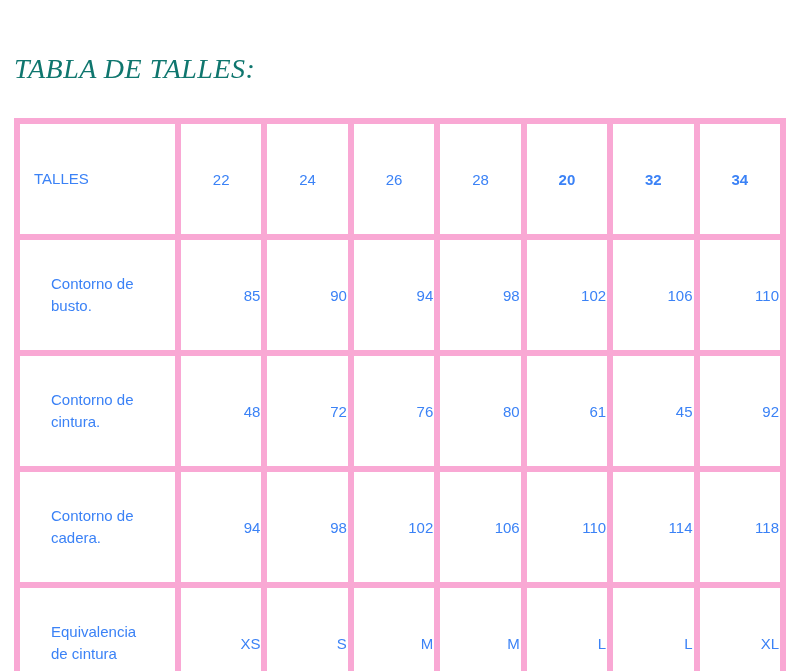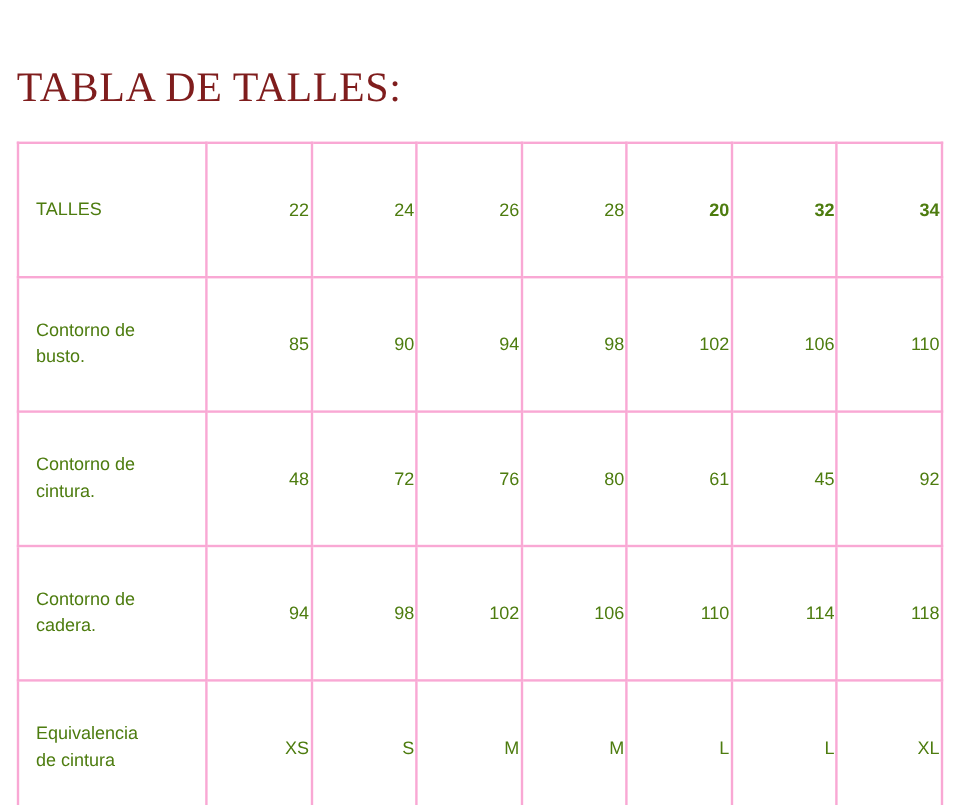--- a/index.html
+++ b/index.html
@@ -18,62 +18,64 @@
     position: relative;
     width: 800px;
     height: 671px;
     box-sizing: border-box;
   }
   .title {
     position: absolute;
     left: 14px;
     top: 53px;
     font-family: "Liberation Serif", serif;
-    font-size: 35px;
+    font-size: 28px;
     letter-spacing: 0.5px;
-    color: #7f1d1d;
+    color: #0f766e;
     white-space: nowrap;
+    font-style: italic;
   }
   .table-wrap {
     position: absolute;
     left: 14px;
     top: 118px;
     width: 772px;
   }
   table.size-table {
     border-collapse: collapse;
     width: 772px;
     table-layout: fixed;
   }
   table.size-table td {
-    border: 2px solid #f9a8d4;
+    border: 6px solid #f9a8d4;
     height: 108px;
     vertical-align: middle;
     font-size: 15px;
-    color: #4d7c0f;
+    color: #3b82f6;
   }
   td.label-cell {
     width: 140px;
     padding-left: 14px;
     text-align: left;
     line-height: 1.45;
   }
   td.value-cell {
     text-align: right;
     font-size: 16px;
   }
   td.head-cell {
-    text-align: right;
+    text-align: center;
     font-size: 16px;
   }
   td.head-cell.bold {
     font-weight: bold;
   }
   .label-text {
     display: block;
+    margin-left: 17px;
   }
 </style>
 </head>
 <body>
 
 <div class="page">
 
   <div class="title">TABLA DE TALLES:</div>
 
   <div class="table-wrap">

